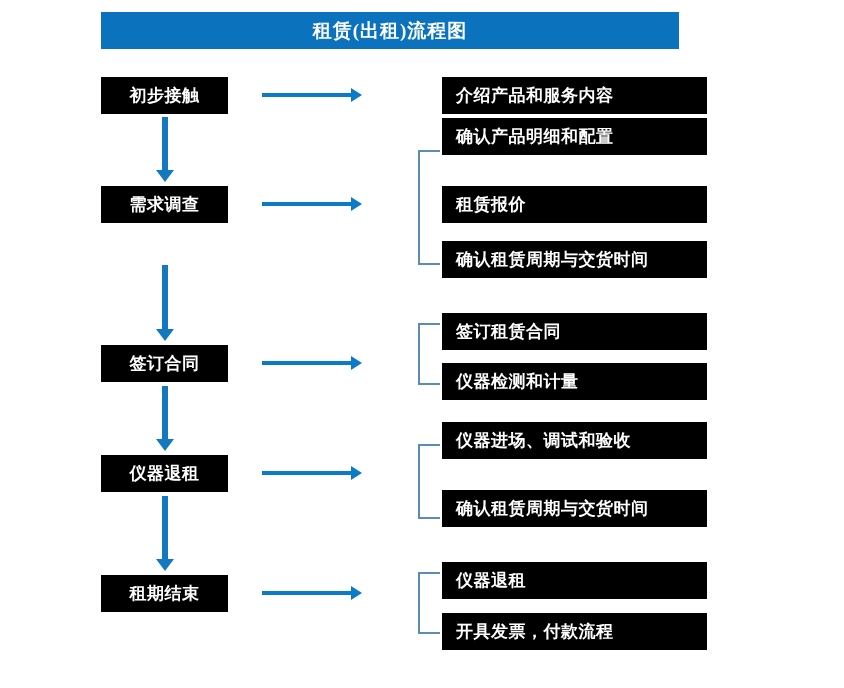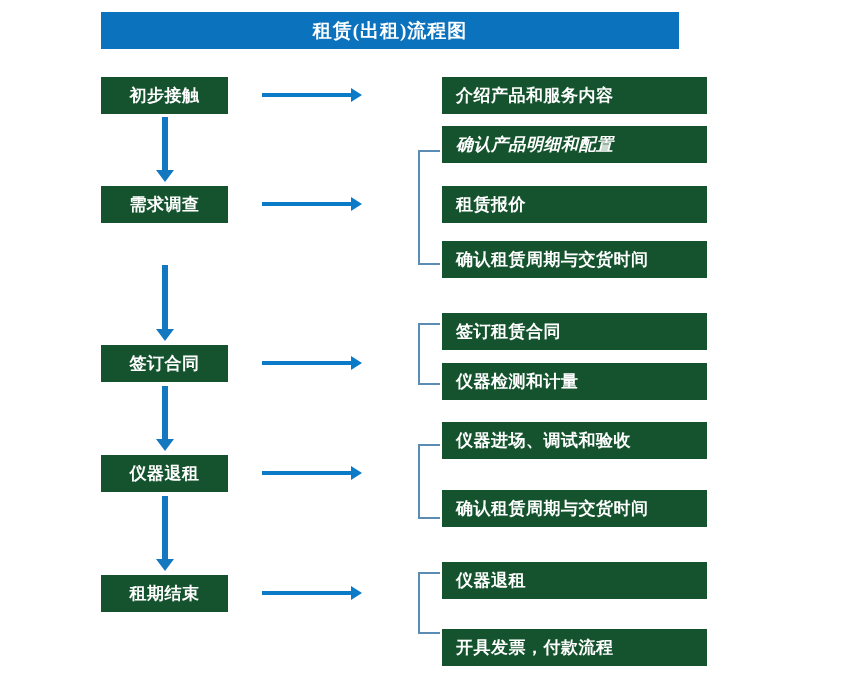--- a/index.html
+++ b/index.html
@@ -15,21 +15,21 @@
     overflow: hidden;
   }
   #canvas {
     position: absolute;
     left: 0; top: 0;
     width: 844px;
     height: 688px;
   }
   .box {
     position: absolute;
-    background: #14532d;
+    background: #000000;
     color: #ffffff;
     display: flex;
     align-items: center;
     font-weight: bold;
     letter-spacing: 0.5px;
     box-sizing: border-box;
     white-space: nowrap;
   }
   .title-bar {
     position: absolute;
@@ -164,29 +164,29 @@
     <div class="head"></div>
   </div>
   <div class="h-arrow" style="left:262px; top:586px; width:100px;">
     <div class="shaft"></div>
     <div class="head"></div>
   </div>
 
   <div class="box detail-box" style="top:77px;">介绍产品和服务内容</div>
 
   <div class="bracket" style="top:150px; height:115px;"></div>
-  <div class="box detail-box" style="top:126px;font-style:italic;">确认产品明细和配置</div>
+  <div class="box detail-box" style="top:118px;">确认产品明细和配置</div>
   <div class="box detail-box" style="top:186px;">租赁报价</div>
   <div class="box detail-box" style="top:241px;">确认租赁周期与交货时间</div>
 
   <div class="bracket" style="top:323px; height:62px;"></div>
   <div class="box detail-box" style="top:313px;">签订租赁合同</div>
   <div class="box detail-box" style="top:363px;">仪器检测和计量</div>
 
   <div class="bracket" style="top:444px; height:75px;"></div>
   <div class="box detail-box" style="top:422px;">仪器进场、调试和验收</div>
   <div class="box detail-box" style="top:490px;">确认租赁周期与交货时间</div>
 
   <div class="bracket" style="top:572px; height:62px;"></div>
   <div class="box detail-box" style="top:562px;">仪器退租</div>
-  <div class="box detail-box" style="top:629px;">开具发票，付款流程</div>
+  <div class="box detail-box" style="top:613px;">开具发票，付款流程</div>
 
 </div>
 
 </body></html>

